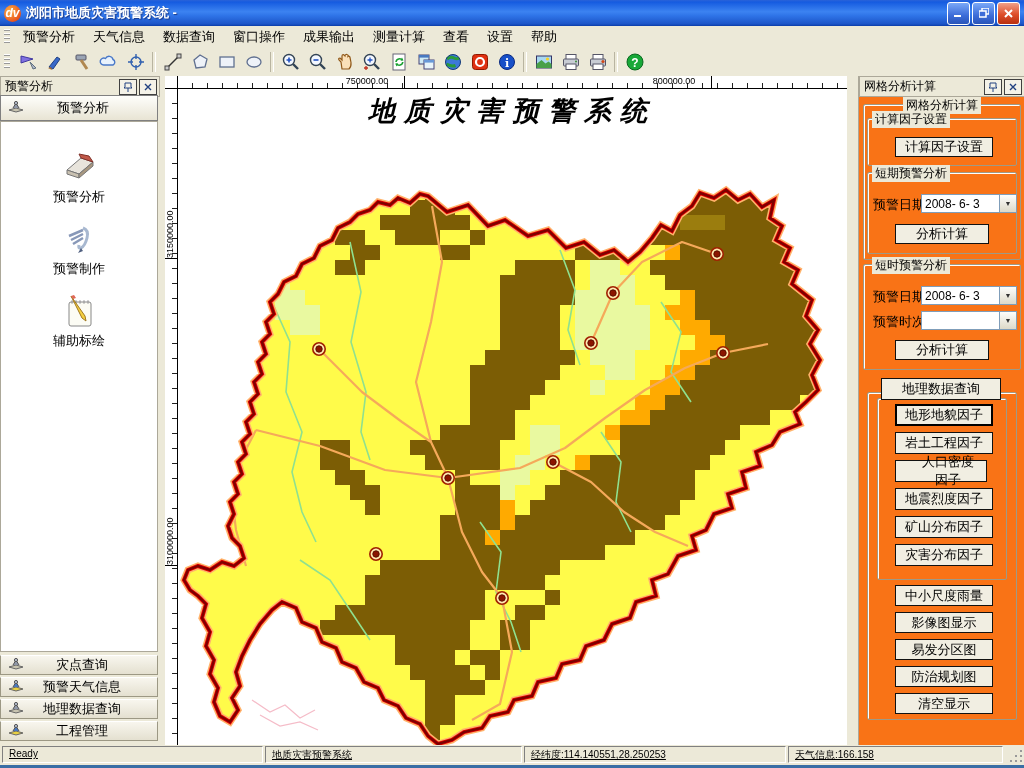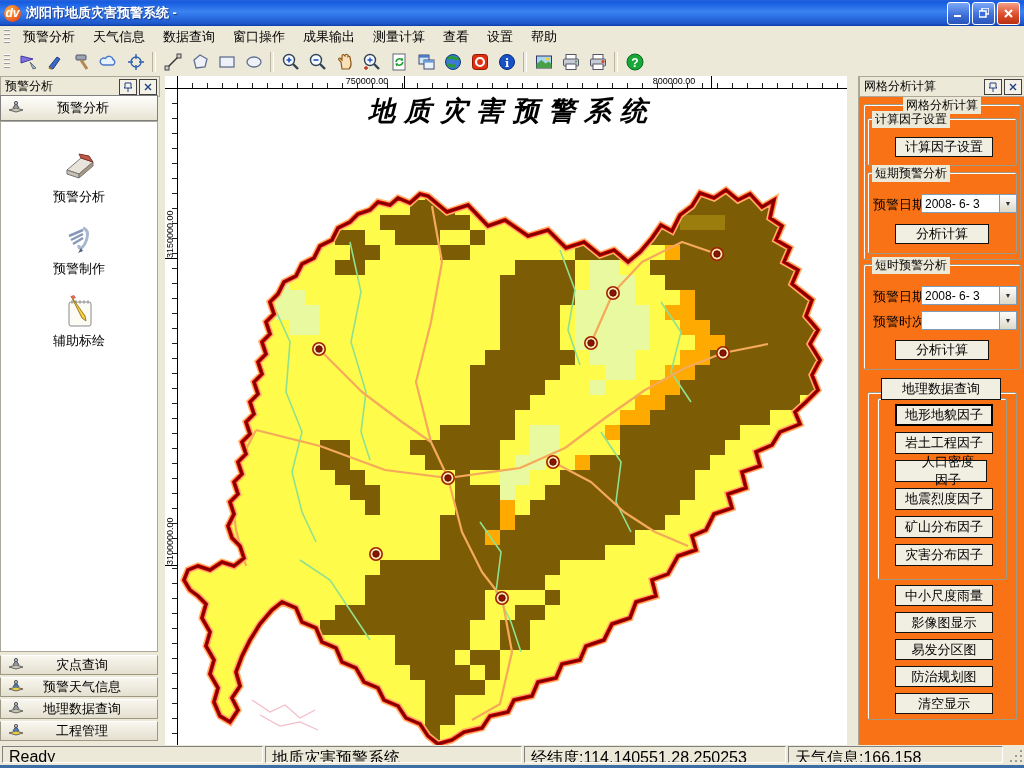--- a/index.html
+++ b/index.html
@@ -88,21 +88,21 @@
   .xp-button.focused{border:2px solid #000;}
   .fld-label{position:absolute;font-size:13px;}
   .combo{position:absolute;height:19px;background:#fff;border:1px solid #7F9DB9;box-sizing:border-box;display:flex;}
   .combo .cval{flex:1;font-size:12px;padding:2px 2px 0 3px;overflow:hidden;white-space:nowrap;}
   .combo .carrow{width:16px;background:linear-gradient(180deg,#FDFDFB,#DDD9C8);border-left:1px solid #7F9DB9;
     display:flex;align-items:center;justify-content:center;font-size:7px;color:#333;}
 
   
   #statusbar{left:0;top:745px;width:1024px;height:20px;background:#ECE9D8;}
   .sb-sec{position:absolute;top:1px;height:17px;border:1px solid;border-color:#808080 #fff #fff #808080;
-    font-size:16px;padding:1px 0 0 6px;box-sizing:border-box;overflow:hidden;white-space:nowrap;text-decoration:underline;}
+    font-size:10px;padding:1px 0 0 6px;box-sizing:border-box;overflow:hidden;white-space:nowrap;text-decoration:underline;}
   #sb-grip{position:absolute;right:1px;top:5px;width:13px;height:13px;
     background:
       radial-gradient(circle at 11px 11px,#999 1.2px,transparent 1.5px),
       radial-gradient(circle at 11px 6px,#999 1.2px,transparent 1.5px),
       radial-gradient(circle at 6px 11px,#999 1.2px,transparent 1.5px),
       radial-gradient(circle at 11px 1px,#999 1.2px,transparent 1.5px),
       radial-gradient(circle at 1px 11px,#999 1.2px,transparent 1.5px),
       radial-gradient(circle at 6px 6px,#999 1.2px,transparent 1.5px);}
   #bottom-line{left:0;top:765px;width:1024px;height:3px;background:#3A6EA5;}
 </style>

